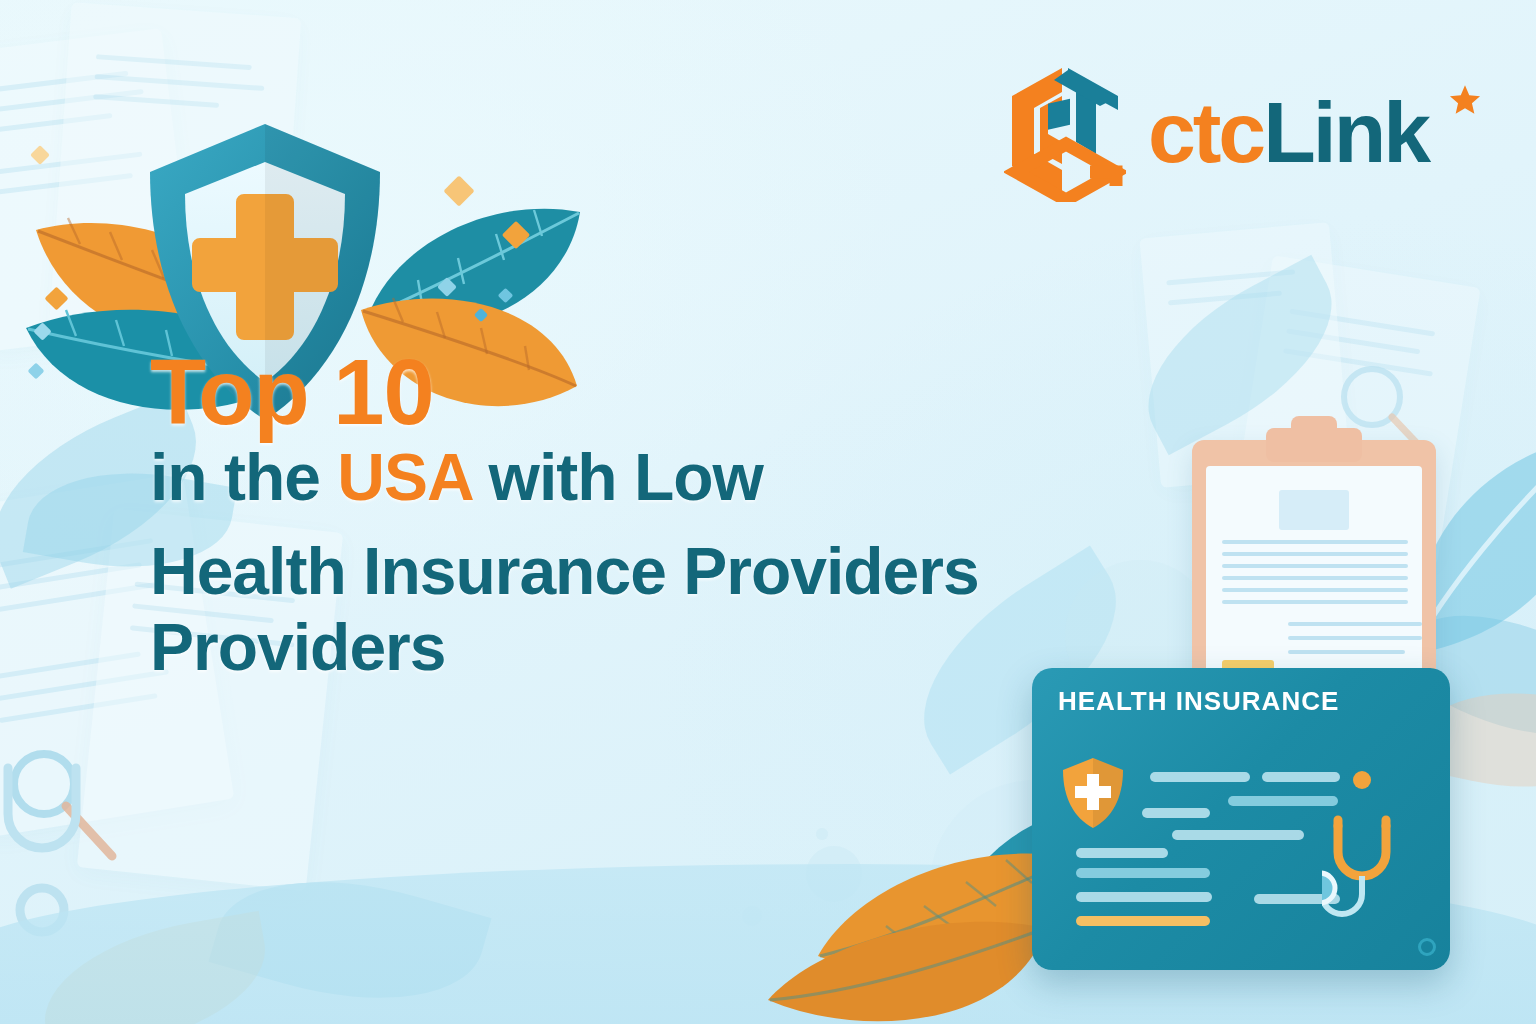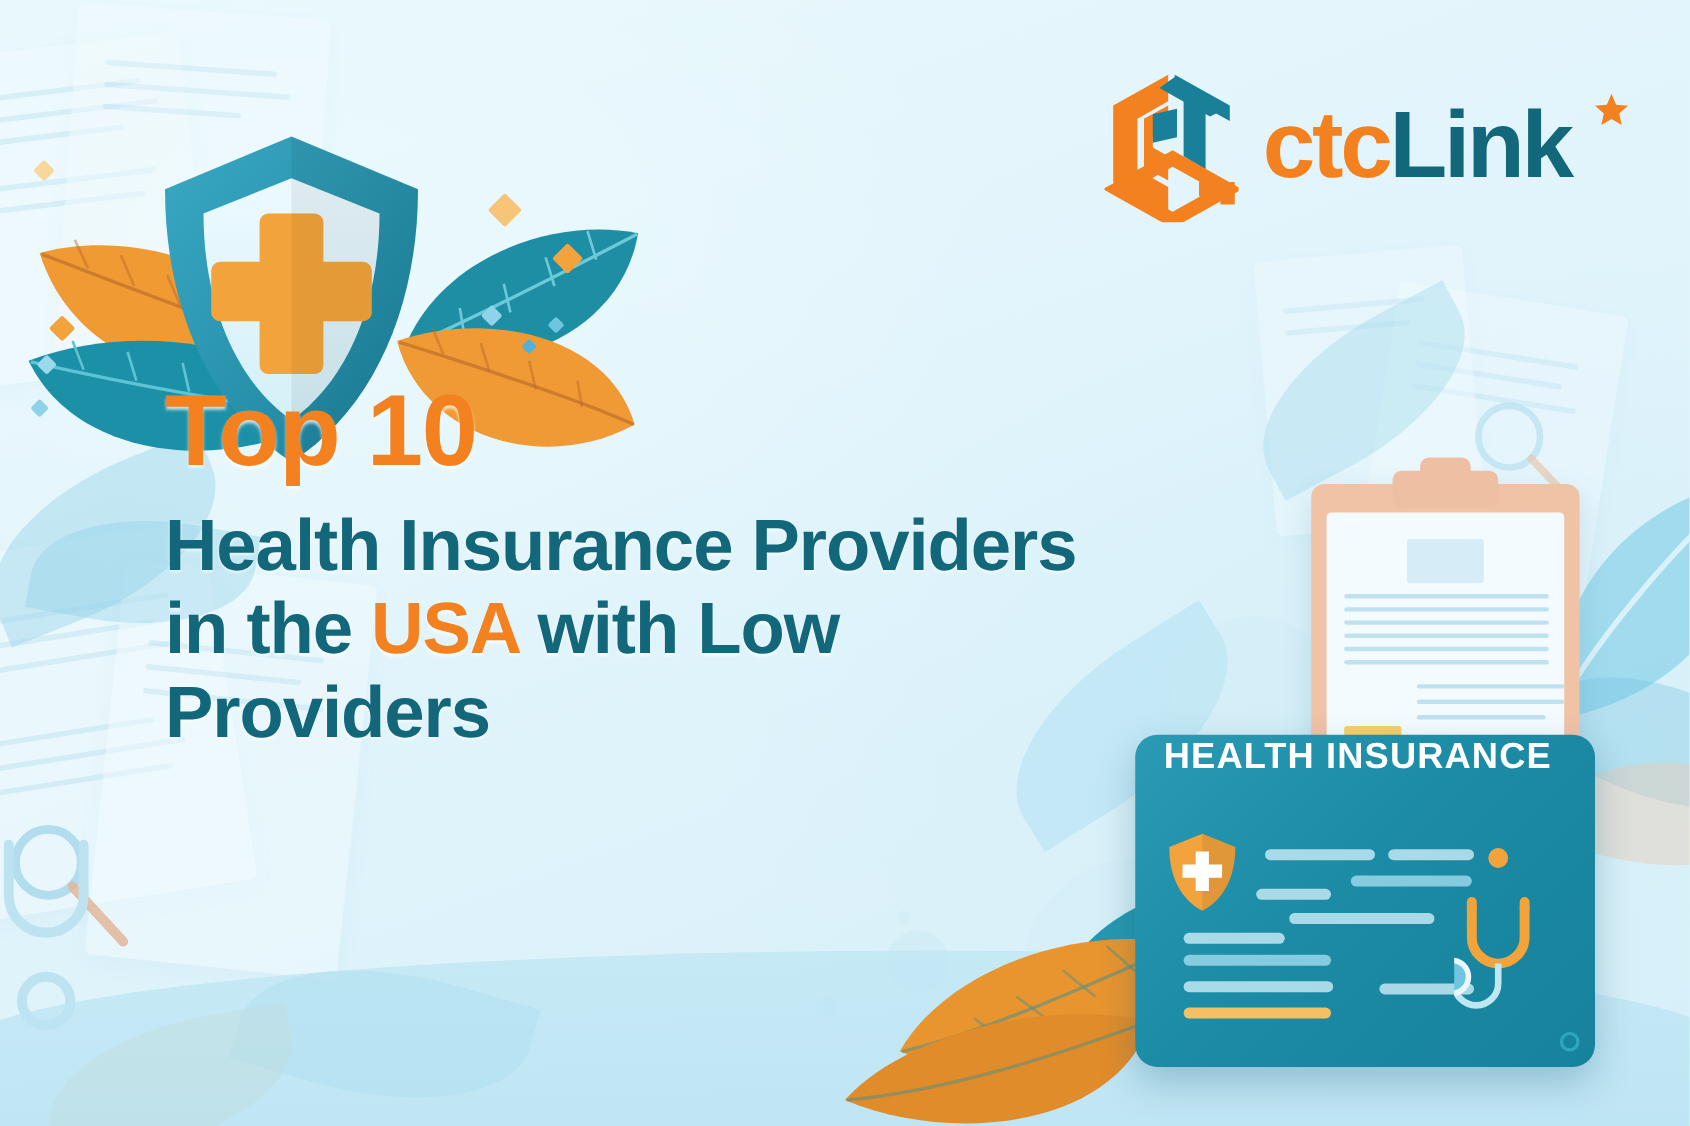--- a/index.html
+++ b/index.html
@@ -90,22 +90,22 @@
     background:linear-gradient(135deg,#2a9ab5 0%, #1c8ba5 45%, #17829c 100%);
     border-radius:20px;
     box-shadow:0 14px 34px rgba(20,90,115,.28);
     overflow:hidden;
   }
   #card-orange-edge{
     position:absolute; left:-16px; top:-14px; width:430px; height:300px;
     background:#f2a33c; border-radius:20px; z-index:-1;
   }
   #card-title{
-    position:absolute; left:26px; top:0;
-    color:#ffffff; font-size:33px; font-weight:bold; letter-spacing:1px;
+    position:absolute; left:26px; top:18px;
+    color:#ffffff; font-size:26px; font-weight:bold; letter-spacing:1px;
     white-space:nowrap;
     text-align:center;
   }
   .card-line{ position:absolute; height:10px; border-radius:6px; background:#9fdcec; opacity:.8; }
   .card-line.pale{ background:#cdeef7; }
   .card-line.accent{ background:#f5bf63; opacity:1; }
   #card-shield{ position:absolute; left:28px; top:88px; width:66px; height:74px; }
   #card-stetho{ position:absolute; right:18px; top:96px; width:110px; height:160px; }
 
   
@@ -308,24 +308,24 @@
     <div id="logo-word">
       <span class="lw-ctc">ctc</span><span class="lw-link">Link</span>
       <svg id="logo-star" viewBox="0 0 24 24">
         <path d="M12 1.5 L15 8.6 L22.6 9.3 L16.9 14.3 L18.6 21.7 L12 17.8 L5.4 21.7 L7.1 14.3 L1.4 9.3 L9 8.6 Z" fill="#f4811f"></path>
       </svg>
     </div>
   </div>
 
   <div id="headline">
     <div id="kicker">Top 10</div>
-    <div class="head-line" id="line1">Health Insurance Providers</div>
     <div class="head-line">
       <span>in the </span><span class="hl-accent">USA</span><span> with Low</span>
     </div>
+    <div class="head-line" id="line1">Health Insurance Providers</div>
     <div class="head-line">Providers</div>
   </div>
 
   <div id="clipboard">
     <div id="cb-frame"></div>
     <div id="cb-paper">
       <div id="cb-tab"></div>
       <div class="cb-ln" style="top:74px; width:86%"></div>
       <div class="cb-ln" style="top:86px; width:86%"></div>
       <div class="cb-ln" style="top:98px; width:86%"></div>

